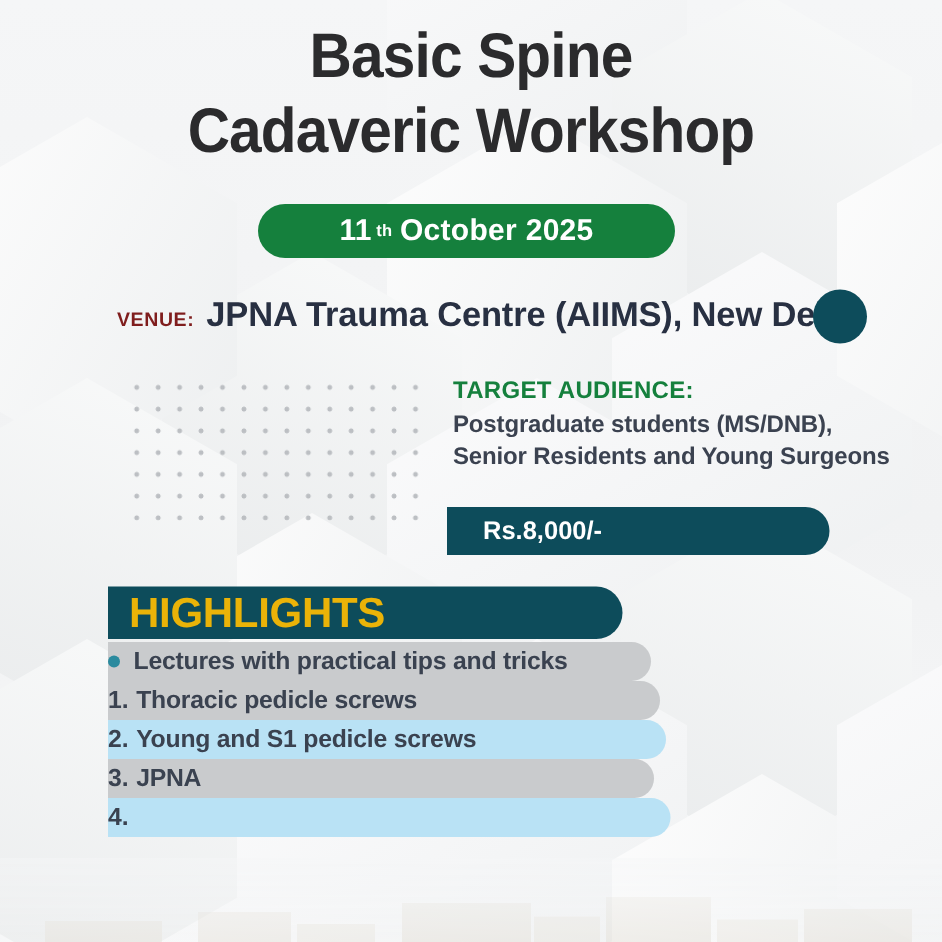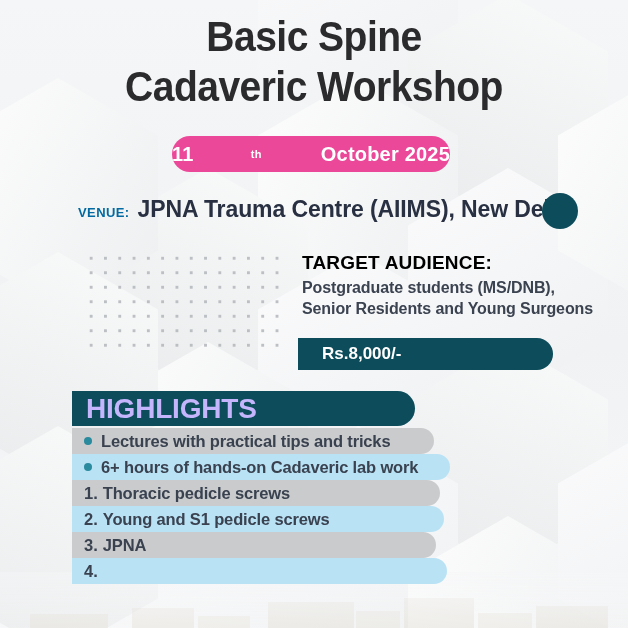--- a/index.html
+++ b/index.html
@@ -90,28 +90,28 @@
     transform: scaleX(.93);
   }
 
   
   .date-pill {
     position: absolute;
     left: 172px;
     top: 136px;
     width: 278px;
     height: 36px;
-    background: #ec4899;
+    background: #15803d;
     border-radius: 18px;
     color: #ffffff;
     font-weight: 700;
     font-size: 20px;
     display: flex;
     align-items: center;
-    justify-content: space-between;
+    justify-content: center;
     letter-spacing: .2px;
   }
   .date-pill sup {
     font-size: 11px;
     font-weight: 700;
     vertical-align: super;
     margin-right: 5px;
     margin-left: 3px;
   }
 
@@ -119,21 +119,21 @@
   .venue-row {
     position: absolute;
     left: 78px;
     top: 196px;
     display: flex;
     align-items: baseline;
   }
   .venue-label {
     font-size: 13px;
     font-weight: 700;
-    color: #0369a1;
+    color: #7f1d1d;
     letter-spacing: .4px;
     margin-right: 8px;
   }
   .venue-text {
     font-family: "Liberation Sans Narrow", "Liberation Sans", sans-serif;
     font-size: 23px;
     font-weight: 700;
     color: #283042;
     letter-spacing: -.1px;
   }
@@ -148,23 +148,23 @@
   }
 
   
   .audience {
     position: absolute;
     left: 302px;
     top: 252px;
     width: 300px;
   }
   .audience-head {
-    font-size: 19px;
-    font-weight: 700;
-    color: #000000;
+    font-size: 16px;
+    font-weight: 700;
+    color: #15803d;
     letter-spacing: .2px;
     margin-bottom: 3px;
   }
   .audience-line {
     font-size: 16px;
     font-weight: 700;
     color: #3b4250;
     line-height: 21px;
     letter-spacing: -.1px;
   }
@@ -194,41 +194,40 @@
     left: 72px;
     top: 391px;
     width: 343px;
     height: 35px;
     background: #0d4c5b;
     border-radius: 0 18px 18px 0;
     display: flex;
     align-items: center;
     padding-left: 14px;
     box-sizing: border-box;
-    color: #c4b5fd;
+    color: #eab308;
     font-size: 28px;
     font-weight: 700;
     letter-spacing: -.2px;
   }
 
   
   .hl-list {
     position: absolute;
     left: 72px;
     top: 428px;
     width: 378px;
   }
   .hl-row {
     position: relative;
     height: 26px;
     display: flex;
     align-items: center;
     border-radius: 0 13px 13px 0;
     box-sizing: border-box;
-    padding-left: 12px;
   }
   .hl-row.gray { background: #c9cbcd; }
   .hl-row.blue { background: #b9e2f5; }
   .hl-row .bullet {
     width: 8px;
     height: 8px;
     border-radius: 50%;
     background: #2a8a9e;
     margin-right: 9px;
     flex: 0 0 auto;
@@ -317,24 +316,20 @@
     <span>HIGHLIGHTS</span>
   </div>
 
   <div class="hl-list">
 
     <div class="hl-row gray" style="width:362px;">
       <span class="bullet"></span>
       <span class="txt">Lectures with practical tips and tricks</span>
     </div>
 
-    <div class="hl-row blue" style="width:378px;">
-      <span class="bullet"></span>
-      <span class="txt">6+ hours of hands-on Cadaveric lab work</span>
-    </div>
 
     <div class="hl-row gray" style="width:368px;">
       <span class="num">1.</span>
       <span class="txt">Thoracic pedicle screws</span>
     </div>
 
     <div class="hl-row blue" style="width:372px;">
       <span class="num">2.</span>
       <span class="txt">Young and S1 pedicle screws</span>
     </div>

